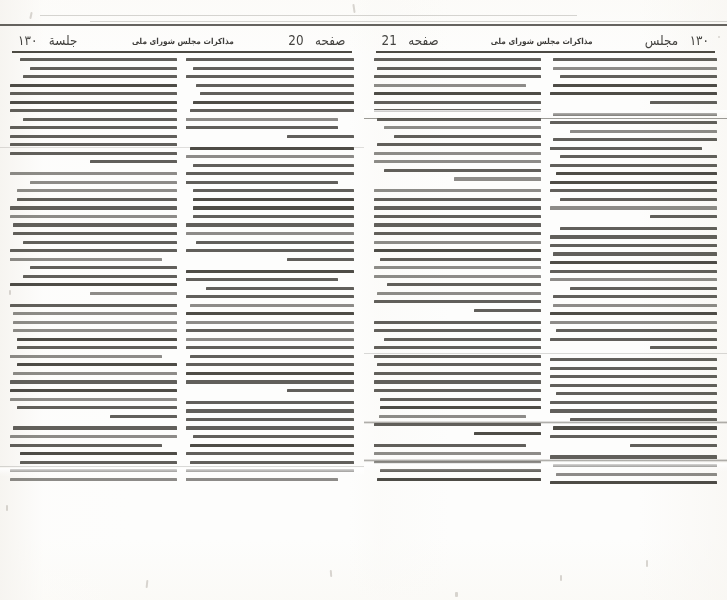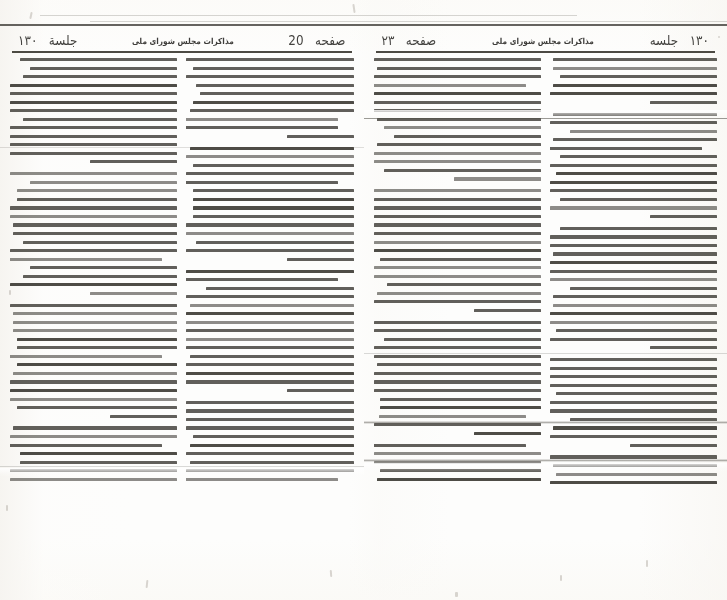--- a/index.html
+++ b/index.html
@@ -204,27 +204,27 @@
   <div class="speck" style="left:646px; top:560px; width:2px; height:7px; border-radius:1px;"></div>
 
   <div class="spread">
 
     <div class="page left-page">
 
       <div class="page-header">
         <span class="hdr-cell">
           <span>۱۳۰</span>
           &nbsp;
-          <span>جلسه</span>
+          <span>مجلس</span>
         </span>
         <span class="hdr-cell hdr-title">مذاکرات مجلس شورای ملی</span>
         <span class="hdr-cell">
           <span>صفحه</span>
           &nbsp;
-          <span>۲۳</span>
+          <span>21</span>
         </span>
       </div>
       <div class="hdr-underline"></div>
 
       <div class="columns">
         <div class="col" id="col-L-inner">
             <div class="txt-line w98 "></div>
             <div class="txt-line w98 light"></div>
             <div class="txt-line w94 "></div>
             <div class="txt-line w98 dark"></div>

